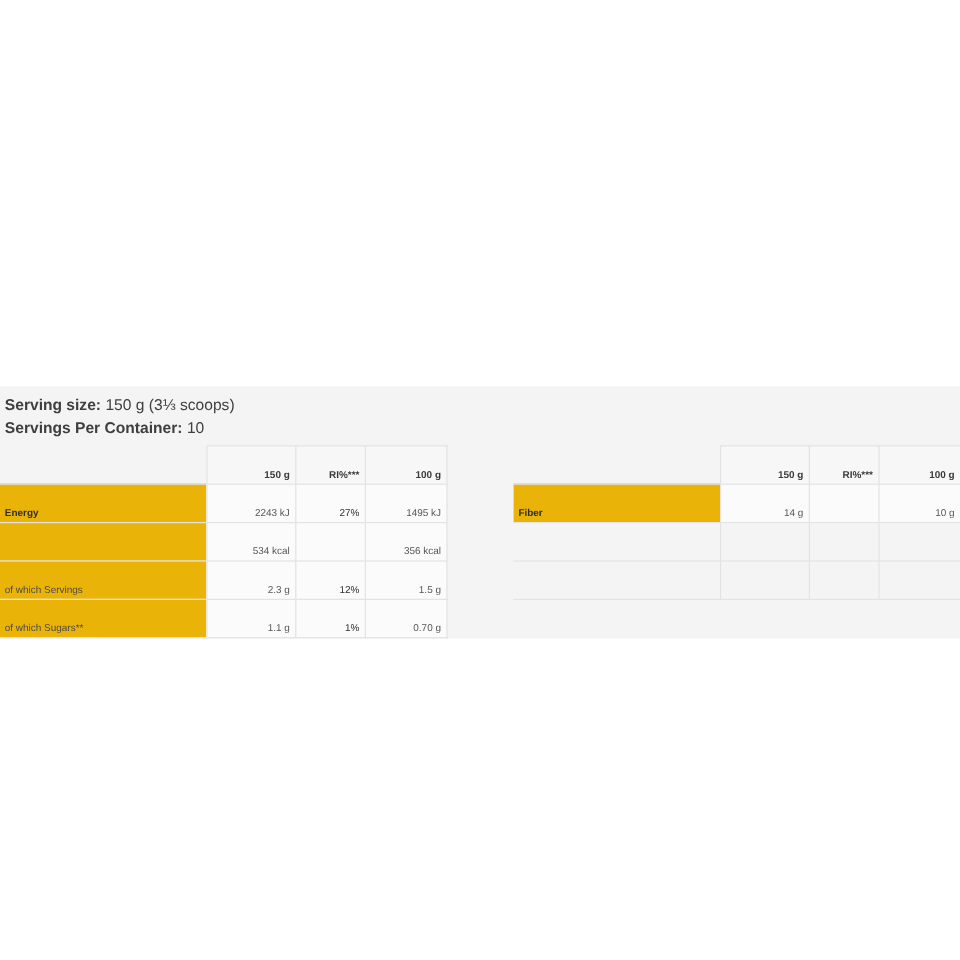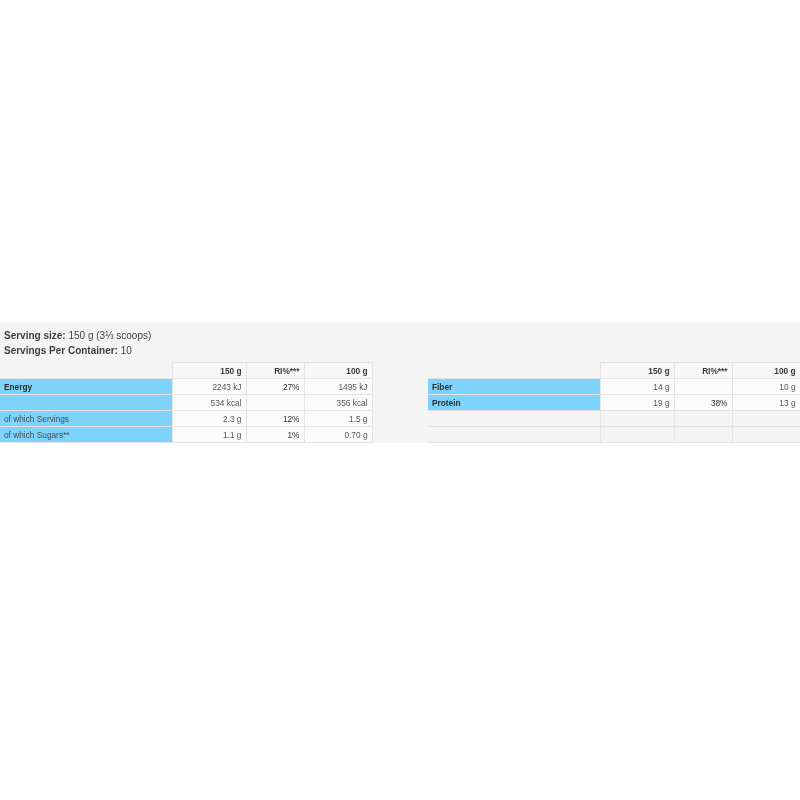--- a/index.html
+++ b/index.html
@@ -20,21 +20,21 @@
     position: absolute;
     left: 0;
     top: 322px;
     width: 800px;
     background: #f4f4f4;
     padding: 0;
   }
 
   .serving-block {
     padding: 7px 0 4px 4px;
-    font-size: 10px;
+    font-size: 13px;
     line-height: 1.45;
     color: #3f3f3f;
   }
   .serving-line {
     white-space: nowrap;
   }
   .serving-line .lbl {
     font-weight: bold;
   }
   .serving-line .val {
@@ -65,42 +65,42 @@
     table-layout: fixed;
   }
   table.nutri col.c-name { width: 172px; }
   table.nutri col.c-a    { width: 74px; }
   table.nutri col.c-b    { width: 58px; }
   table.nutri col.c-c    { width: 68px; }
 
   table.nutri th,
   table.nutri td {
     border: 1px solid #e3e3e3;
-    padding: 2px 4px 2px 4px;
+    padding: 18px 4px 2px 4px;
     height: 11px;
     vertical-align: middle;
     background: #fbfbfb;
   }
   table.nutri th {
     font-size: 8.3px;
     text-align: right;
     font-weight: bold;
     color: #3a3a3a;
     background: #f7f7f7;
   }
   table.nutri th.blank {
     border-left: none;
     border-top: none;
     background: transparent;
   }
   table.nutri td.name {
     text-align: left;
     font-weight: normal;
     border-left: none;
-    background: #7dd3fc;
+    background: #eab308;
   }
   table.nutri td.name.bold {
     font-weight: bold;
     color: #2f2f2f;
   }
   table.nutri td.num {
     text-align: right;
     color: #555555;
   }
   table.nutri td.num.bold {
@@ -194,26 +194,20 @@
             <th>100 g</th>
           </tr>
         </thead>
         <tbody>
           <tr>
             <td class="name bold">Fiber</td>
             <td class="num">14 g</td>
             <td class="num bold"></td>
             <td class="num">10 g</td>
           </tr>
-          <tr>
-            <td class="name bold">Protein</td>
-            <td class="num">19 g</td>
-            <td class="num bold">38%</td>
-            <td class="num">13 g</td>
-          </tr>
           <tr class="empty">
             <td class="name empty-cell"></td>
             <td class="num empty-cell"></td>
             <td class="num empty-cell"></td>
             <td class="num empty-cell"></td>
           </tr>
           <tr class="empty">
             <td class="name empty-cell"></td>
             <td class="num empty-cell"></td>
             <td class="num empty-cell"></td>

